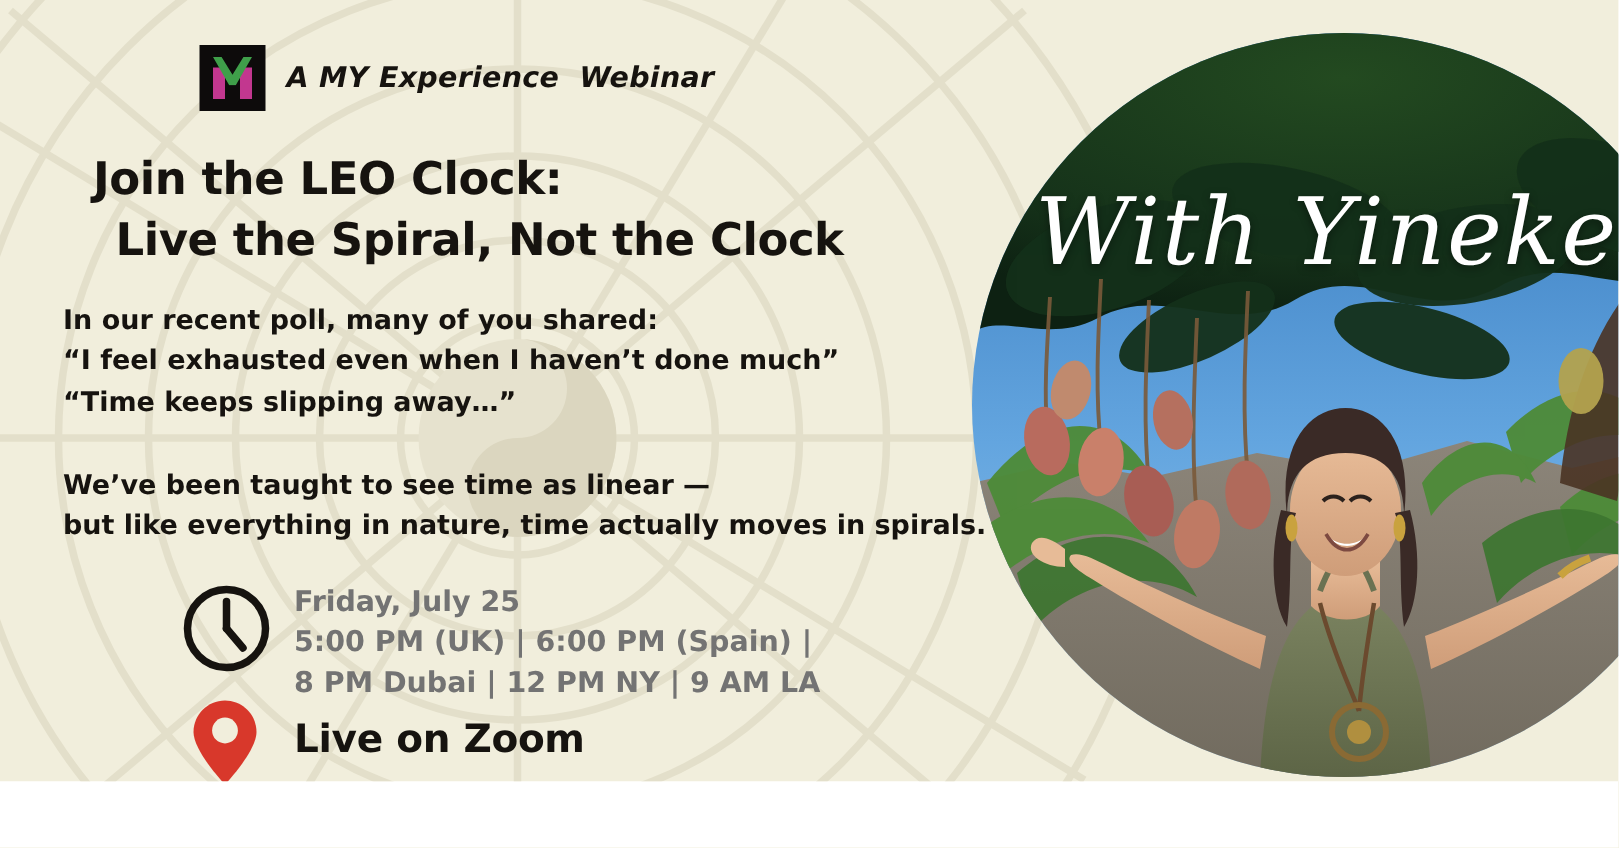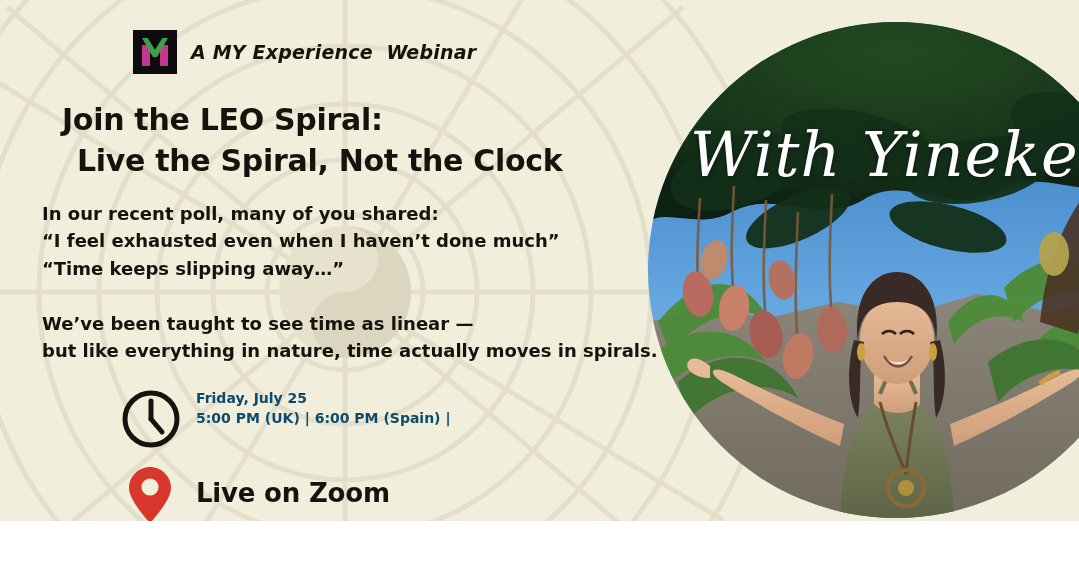--- a/index.html
+++ b/index.html
@@ -105,23 +105,23 @@
   .body-block .semi { font-weight: bold; display: block; }
   .para-gap { height: 28px; }
   .body-block .lighter { font-weight: 600; display: block; }
 
   
   .detail-time {
     position: absolute;
     left: 196px;
     top: 388px;
     font-family: "DejaVu Sans", sans-serif;
-    font-size: 14px;
+    font-size: 19px;
     font-weight: bold;
-    color: #0c4a6e;
+    color: #737373;
     line-height: 1.43;
   }
   .detail-time span { display: block; white-space: pre; }
 
   .clock-icon {
     position: absolute;
     left: 120px;
     top: 388px;
   }
   .pin-icon {
@@ -214,21 +214,21 @@
     <div class="brand-row">
       <div class="brand-logo">
         <div class="bar-l"></div>
         <div class="bar-r"></div>
         <div class="vee"></div>
       </div>
       <div class="brand-text">A MY Experience  Webinar</div>
     </div>
 
     <div class="headline">
-      <span class="l1">Join the LEO Spiral:</span>
+      <span class="l1">Join the LEO Clock:</span>
       <span class="l2">Live the Spiral, Not the Clock</span>
     </div>
 
     <div class="body-block">
       <span class="strong">In our recent poll, many of you shared:</span>
       <span class="strong">“I feel exhausted even when I haven’t done much”</span>
       <span class="strong">“Time keeps slipping away…”</span>
       <div class="para-gap"></div>
       <span class="semi">We’ve been taught to see time as linear —</span>
       <span class="lighter">but like everything in nature, time actually moves in spirals.</span>
@@ -236,20 +236,21 @@
 
     <svg class="clock-icon" width="62" height="62" viewBox="0 0 62 62" xmlns="http://www.w3.org/2000/svg">
       <circle cx="31" cy="31" r="26" fill="none" stroke="#16130f" stroke-width="5"></circle>
       <line x1="31" y1="31" x2="31" y2="13" stroke="#16130f" stroke-width="5" stroke-linecap="round"></line>
       <line x1="31" y1="31" x2="42" y2="44" stroke="#16130f" stroke-width="5" stroke-linecap="round"></line>
     </svg>
 
     <div class="detail-time">
       <span>Friday, July 25</span>
       <span>5:00 PM (UK) | 6:00 PM (Spain) |</span>
+      <span>8 PM Dubai | 12 PM NY | 9 AM LA</span>
     </div>
 
     <svg class="pin-icon" width="44" height="58" viewBox="0 0 44 58" xmlns="http://www.w3.org/2000/svg">
       <path d="M22 1 C10.4 1 1 10.4 1 22 C1 35 22 57 22 57 C22 57 43 35 43 22 C43 10.4 33.6 1 22 1 Z" fill="#d8382b"></path>
       <circle cx="22" cy="21" r="8.6" fill="#f1eedc"></circle>
     </svg>
 
     <div class="detail-place">Live on Zoom</div>
   </div>
 

